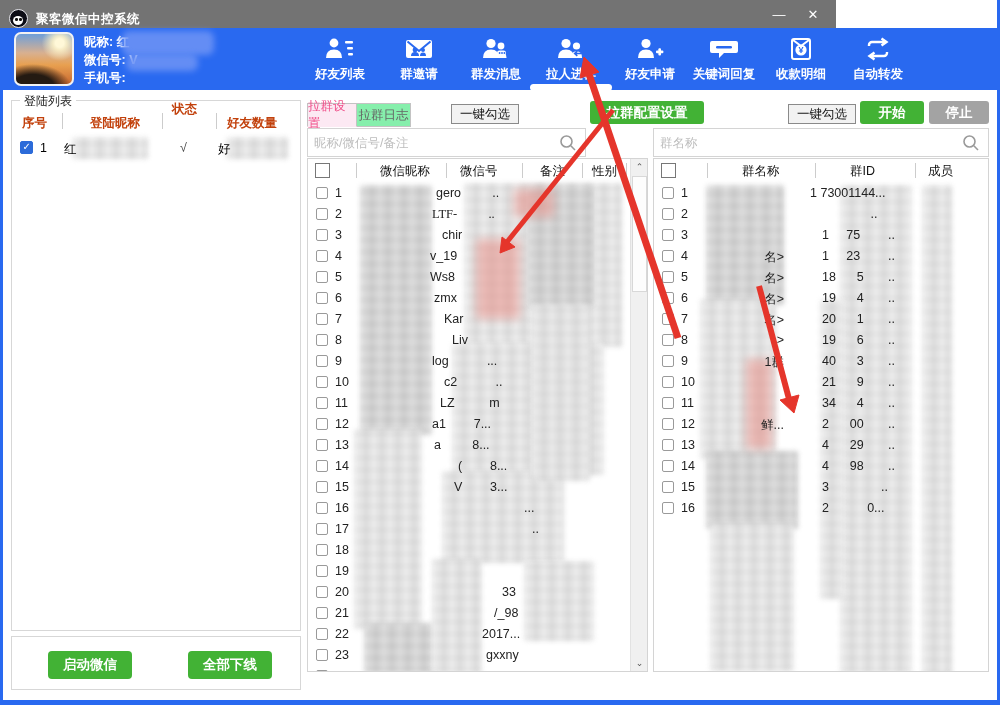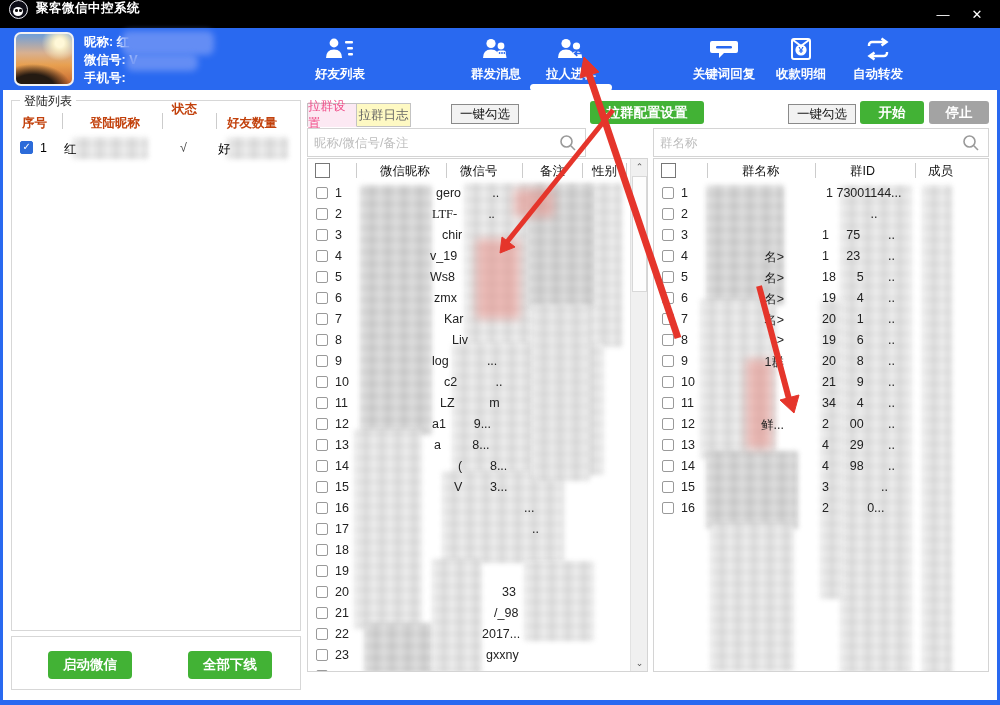--- a/index.html
+++ b/index.html
@@ -3,22 +3,22 @@
 <meta charset="utf-8">
 <style>
   * { margin:0; padding:0; box-sizing:border-box; }
   html,body { width:1000px; height:705px; overflow:hidden;
     font-family:"Liberation Sans","DejaVu Sans",sans-serif; background:#fff; }
   .abs { position:absolute; }
   #app { position:relative; width:1000px; height:705px; background:#fff;
     border-left:3px solid #2969f0; border-right:3px solid #2969f0; border-bottom:5px solid #2969f0; }
 
   
-  #titlebar { position:absolute; left:-3px; top:0; width:1000px; height:28px; background:#000000; color:#fff;
-    display:flex; align-items:flex-start; }
+  #titlebar { position:absolute; left:-3px; top:0; width:836px; height:28px; background:#737373; color:#fff;
+    display:flex; align-items:flex-end; }
   #logo { width:19px; height:19px; border-radius:50%; background:#0d0d16; border:1.5px solid #e8e8ee;
     margin-left:9px; position:relative; overflow:hidden; }
   #logo:before { content:""; position:absolute; left:3px; top:6px; width:10px; height:9px; border-radius:50%; background:#fff; }
   #logo:after  { content:""; position:absolute; left:5px; top:8px; width:2.5px; height:2.5px; border-radius:50%;
     background:#111; box-shadow:4px 0 0 #111; }
   #title { font-size:12.5px; font-weight:bold; margin-left:8px; letter-spacing:.5px; }
   .winbtn { width:34px; height:28px; display:flex; align-items:center; justify-content:center;
     color:#fff; font-size:13px; }
   #winbtns { position:absolute; right:6px; top:0; display:flex; }
 
@@ -44,21 +44,21 @@
   .lp-h { position:absolute; font-size:12.5px; font-weight:bold; color:#c2410c; }
   .vsep { position:absolute; width:1px; background:#ccc; }
   .ckb { position:absolute; width:13px; height:13px; border:1px solid #8f8f8f; background:#fff; border-radius:2px; }
   .ckb.on { background:#2c6bd9; border-color:#2c6bd9; }
   .ckb.on:after { content:"✓"; color:#fff; font-size:10px; position:absolute; left:1.5px; top:-1px; }
   .gbtn { position:absolute; background:#42b235; color:#fff; border:none; border-radius:4px;
     font-size:13.5px; font-weight:bold; font-family:inherit; cursor:pointer; }
 
   
   .tab { position:absolute; top:103px; height:24px; border:1px solid #c3c3c3; font-size:12.5px;
-    display:flex; align-items:center; justify-content:center; background:#fef9c3; cursor:pointer; }
+    display:flex; align-items:center; justify-content:center; background:#86efac; cursor:pointer; }
   .tab.active { background:#fce9f3; color:#f0508a; border-bottom-color:#fce9f3; }
   .tab.idle { color:#666; border-left:none; }
   .graybtn { position:absolute; top:104px; height:20px; background:#f2f2f2; border:1px solid #8a8a8a;
     font-size:12.5px; color:#111; font-family:inherit; cursor:pointer; padding:0 8px; }
   .topgbtn { position:absolute; top:101px; height:23px; border:none; border-radius:3px; color:#fff;
     font-size:13.5px; font-weight:bold; font-family:inherit; cursor:pointer; }
 
   .searchbox { position:absolute; top:128px; height:29px; border:1px solid #d4d4d4; background:#fff; }
   .searchbox input { position:absolute; left:6px; top:1px; width:84%; height:25px; border:none; outline:none;
     font-size:12.5px; font-family:inherit; color:#333; }
@@ -126,20 +126,33 @@
           <circle cx="9" cy="6" r="4.4"></circle>
             <path d="M1 21 q0-8.5 8-8.5 q8 0 8 8.5 z"></path>
           <rect x="20" y="4" width="8" height="2.4" rx="1"></rect>
             <rect x="22" y="10" width="6" height="2.4" rx="1"></rect>
           <rect x="23" y="16" width="5" height="2.4" rx="1"></rect>
         </svg>
         </div>
       <div class="lb">好友列表</div>
     </div>
 
+    <div class="nav" style="left:381px;">
+      <div class="ic">
+        <svg width="30" height="26" viewBox="0 0 30 26">
+          <rect x="2" y="3" width="26" height="18" rx="2" fill="#fff"></rect>
+          <path d="M3.5 4.5 L15 14 L26.5 4.5" fill="none" stroke="#2969f0" stroke-width="2"></path>
+          <circle cx="11" cy="13" r="2.4" fill="#2969f0"></circle>
+            <path d="M7 19 q0-4 4-4 q4 0 4 4 z" fill="#2969f0"></path>
+          <circle cx="19" cy="13" r="2" fill="#2969f0"></circle>
+            <path d="M16 19 q0-3.4 3-3.4 q3 0 3 3.4 z" fill="#2969f0"></path>
+        </svg>
+        </div>
+      <div class="lb">群邀请</div>
+    </div>
 
     <div class="nav" style="left:458px;">
       <div class="ic">
         <svg width="30" height="26" viewBox="0 0 30 26" fill="#fff">
           <circle cx="10" cy="6.5" r="4.6"></circle>
             <path d="M2 21 q0-8.5 8-8.5 q8 0 8 8.5 z"></path>
           <circle cx="20" cy="9" r="3.4"></circle>
             <path d="M14.5 21 q0-6.6 5.5-6.6 q5.5 0 5.5 6.6 z"></path>
           <rect x="16" y="13.5" width="9" height="5" rx="2.4" fill="#fff"></rect>
           <circle cx="18.6" cy="16" r=".9" fill="#2969f0"></circle>
@@ -157,20 +170,31 @@
             <path d="M2 21 q0-8.5 8-8.5 q8 0 8 8.5 z"></path>
           <circle cx="20.5" cy="9" r="3.6"></circle>
             <path d="M15 21 q0-6.8 5.5-6.8 q5.6 0 5.6 6.8 z"></path>
           <path d="M25 16.5 h-6 M21.3 14.2 l-2.6 2.3 2.6 2.3" fill="none" stroke="#2969f0" stroke-width="1.6"></path>
         </svg>
         </div>
       <div class="lb">拉人进群</div>
       <div class="pill"></div>
     </div>
 
+    <div class="nav" style="left:612px;">
+      <div class="ic">
+        <svg width="30" height="26" viewBox="0 0 30 26" fill="#fff">
+          <circle cx="11" cy="6.5" r="4.6"></circle>
+            <path d="M3 21 q0-8.5 8-8.5 q8 0 8 8.5 z"></path>
+          <rect x="21" y="13.6" width="7.4" height="2.6" rx="1"></rect>
+            <rect x="23.4" y="11.2" width="2.6" height="7.4" rx="1"></rect>
+        </svg>
+        </div>
+      <div class="lb">好友申请</div>
+    </div>
 
     <div class="nav" style="left:686px;">
       <div class="ic">
         <svg width="30" height="26" viewBox="0 0 30 26">
           <path d="M3 4 h24 a2 2 0 0 1 2 2 v8 a2 2 0 0 1 -2 2 h-12 l-5 5 v-5 h-7 a2 2 0 0 1 -2 -2 v-8 a2 2 0 0 1 2 -2 z" fill="#fff"></path>
           <rect x="7" y="9" width="16" height="2.6" rx="1.3" fill="#2969f0"></rect>
         </svg>
         </div>
       <div class="lb">关键词回复</div>
     </div>
@@ -325,21 +349,21 @@
 
         <div class="trow">
           <span class="cb"></span>
           <span class="num">11</span>
           <span class="txt ztxt" style="left: 120px; padding-left: 12px;">LZ          m</span>
         </div>
 
         <div class="trow">
           <span class="cb"></span>
           <span class="num">12</span>
-          <span class="txt ztxt" style="left: 120px; padding-left: 4px;">a1        9...</span>
+          <span class="txt ztxt" style="left: 120px; padding-left: 4px;">a1        7...</span>
         </div>
 
         <div class="trow">
           <span class="cb"></span>
           <span class="num">13</span>
           <span class="txt ztxt" style="left: 120px; padding-left: 6px;">a         8...</span>
         </div>
 
         <div class="trow">
           <span class="cb"></span>
@@ -437,21 +461,21 @@
       <div class="vsep" style="left:53px; top:4px; height:15px;"></div>
       <div class="vsep" style="left:161px; top:4px; height:15px;"></div>
       <div class="vsep" style="left:261px; top:4px; height:15px;"></div>
     </div>
     <div class="rows">
 
         <div class="trow">
           <span class="cb"></span>
           <span class="num">1</span>
           <span class="txt ztxt" style="left:48px; width:82px; text-align:right;"></span>
-          <span class="txt ztxt" style="left:172px;">1 73001144...</span>
+          <span class="txt ztxt" style="left:156px;">1 73001144...</span>
         </div>
 
         <div class="trow">
           <span class="cb"></span>
           <span class="num">2</span>
           <span class="txt ztxt" style="left:48px; width:82px; text-align:right;"></span>
           <span class="txt ztxt" style="left:168px;">              ..</span>
         </div>
 
         <div class="trow">
@@ -493,21 +517,21 @@
           <span class="cb"></span>
           <span class="num">8</span>
           <span class="txt ztxt" style="left:48px; width:82px; text-align:right;">&gt;</span>
           <span class="txt ztxt" style="left:168px;">19      6       ..</span>
         </div>
 
         <div class="trow">
           <span class="cb"></span>
           <span class="num">9</span>
           <span class="txt ztxt" style="left:48px; width:82px; text-align:right;">1群</span>
-          <span class="txt ztxt" style="left:168px;">20      8       ..</span>
+          <span class="txt ztxt" style="left:168px;">40      3       ..</span>
         </div>
 
         <div class="trow">
           <span class="cb"></span>
           <span class="num">10</span>
           <span class="txt ztxt" style="left:48px; width:82px; text-align:right;"></span>
           <span class="txt ztxt" style="left:168px;">21      9       ..</span>
         </div>
 
         <div class="trow">

